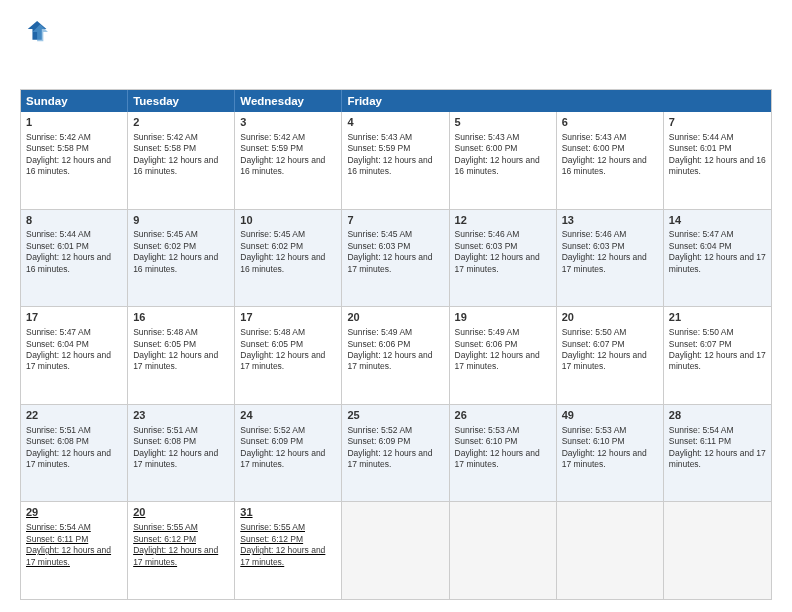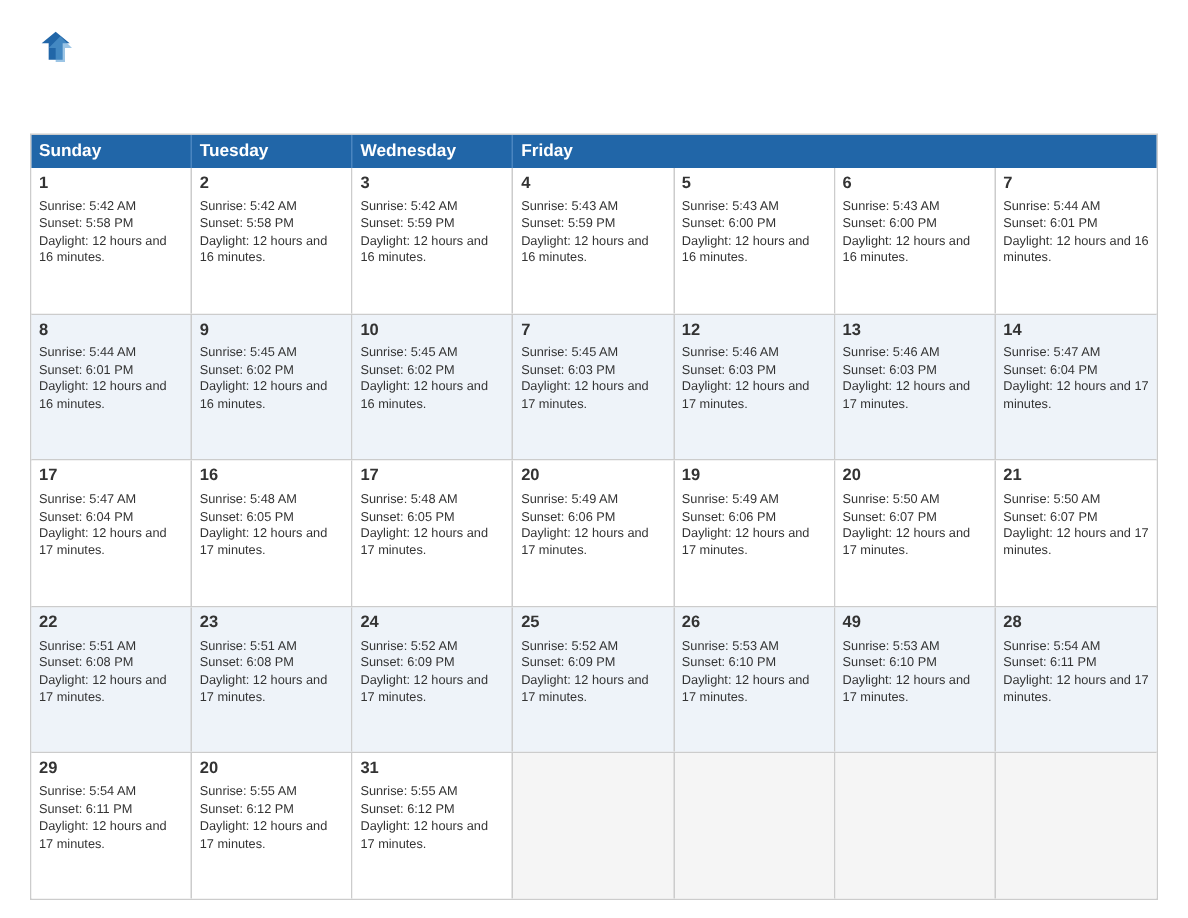--- a/index.html
+++ b/index.html
@@ -79,21 +79,21 @@
       display: flex;
       flex-direction: column;
       flex: 1;
     }
     .cal-row {
       display: grid;
       grid-template-columns: repeat(7, 1fr);
       flex: 1;
       border-bottom: 1px solid #ccc;
     }
-    .cal-row:last-child { border-bottom: none; }
+    .cal-row:last-child { border-bottom: none; text-decoration: underline; }
     .cal-cell {
       padding: 3px 5px;
       border-right: 1px solid #ccc;
       font-size: 8.5px;
       color: #333;
       line-height: 1.35;
       vertical-align: top;
     }
     .cal-cell:last-child { border-right: none; }
     .cal-cell.empty { background: #f5f5f5; }

